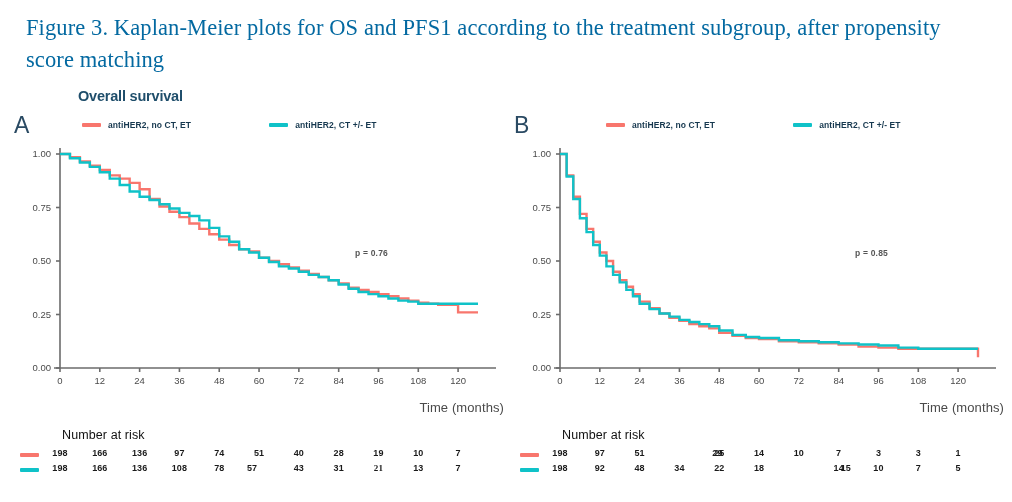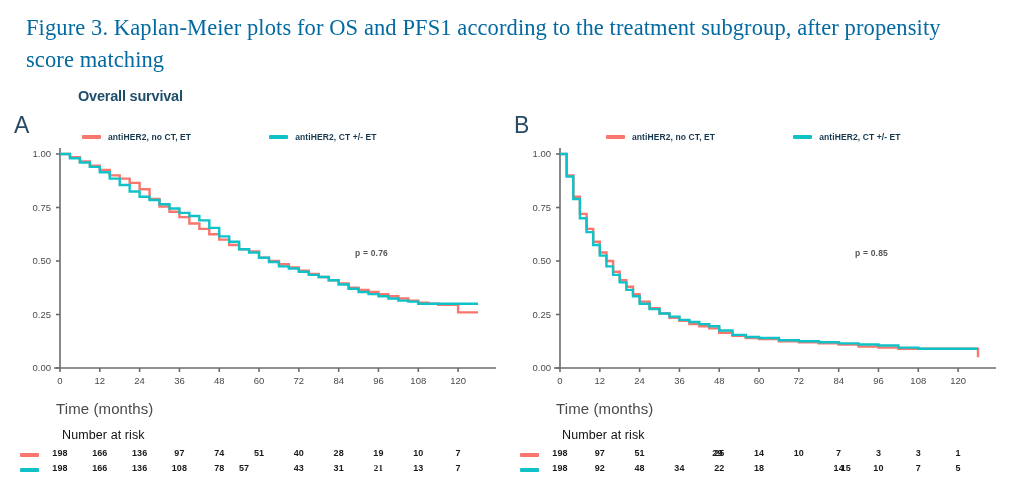--- a/index.html
+++ b/index.html
@@ -54,21 +54,21 @@
     top: 0px;
     font-size: 14.5px;
     font-weight: bold;
     color: #1F4E6B;
     letter-spacing: -0.2px;
   }
 
   
   .legend {
     position: absolute;
-    top: 44px;
+    top: 32px;
     left: 80px;
     display: flex;
     gap: 78px;
   }
   .legend-item {
     display: flex;
     align-items: center;
     gap: 7px;
   }
   .legend-swatch {
@@ -91,24 +91,24 @@
     left: 0;
     top: 52px;
     width: 500px;
     height: 260px;
   }
   .plot-svg { display: block; }
 
   .axis-label {
     position: absolute;
     top: 312px;
-    left: 8px;
-    width: 500px;
-    text-align: left;
-    font-size: 15px;
+    left: 2px;
+    width: 500px;
+    text-align: right;
+    font-size: 13px;
     color: #4a4a4a;
     letter-spacing: 0.1px;
   }
   #panel-a .axis-label { padding-left: 46px; box-sizing: border-box; }
   #panel-b .axis-label { padding-left: 46px; box-sizing: border-box; }
 
   .pvalue {
     position: absolute;
     font-size: 8.5px;
     font-weight: bold;
@@ -239,21 +239,21 @@
           <span class="risk-cell" style="left: 416.286px;">10</span>
           <span class="risk-cell" style="left: 456.095px;">7</span>
         </div>
         <div class="risk-row">
           <span class="risk-swatch" style="background: rgb(15, 194, 200); left: 18px;"></span>
           <span class="risk-cell" style="left: 58px;">198</span>
           <span class="risk-cell" style="left: 97.8095px;">166</span>
           <span class="risk-cell" style="left: 137.619px;">136</span>
           <span class="risk-cell" style="left: 177.429px;">108</span>
           <span class="risk-cell" style="left: 217.238px;">78</span>
-          <span class="risk-cell" style="left: 242px;">57</span>
+          <span class="risk-cell" style="left: 250px;">57</span>
           <span class="risk-cell" style="left: 296.857px;">43</span>
           <span class="risk-cell" style="left: 336.667px;">31</span>
           <span class="risk-cell" style="left: 376.476px; font-family: Liberation Serif, serif;">21</span>
           <span class="risk-cell" style="left: 416.286px;">13</span>
           <span class="risk-cell" style="left: 456.095px;">7</span>
         </div>
       </div>
   </div>
 </div>
 

